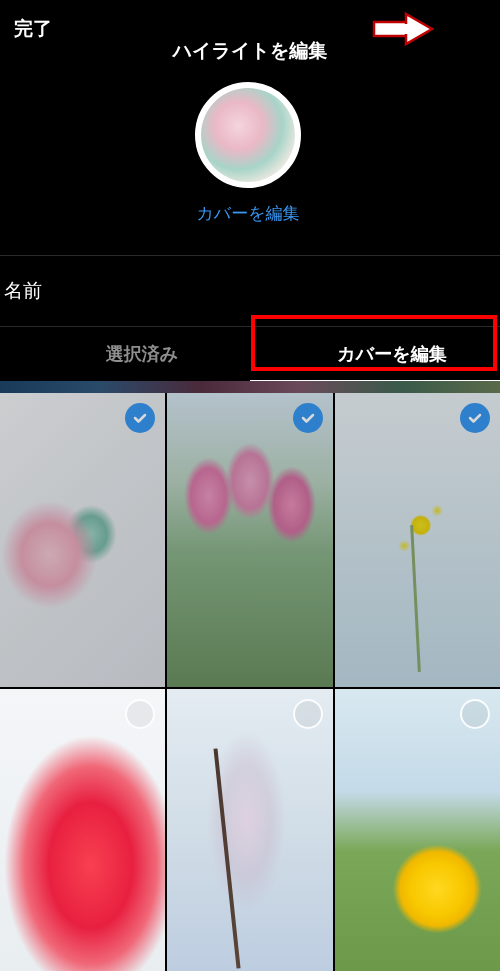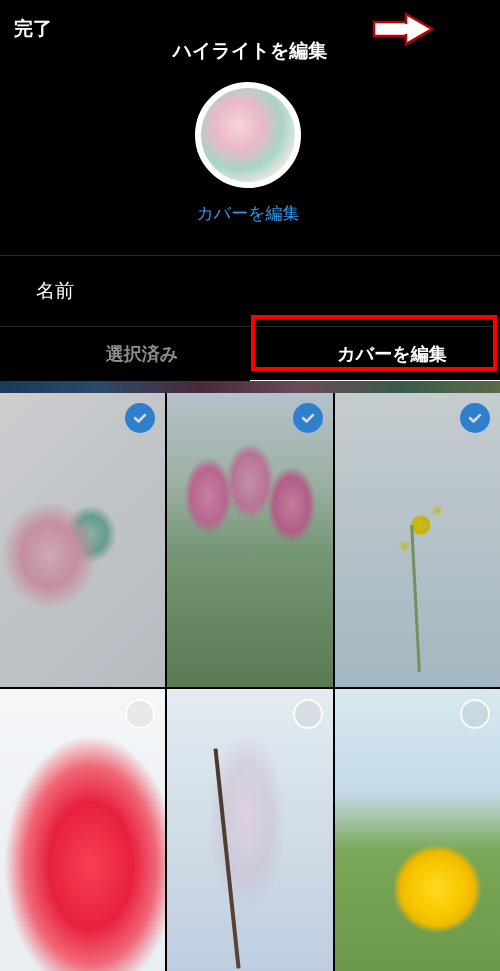--- a/index.html
+++ b/index.html
@@ -80,21 +80,21 @@
     }
     .cover-edit-link {
       margin-top: 14px;
       color: #3897f0;
       font-size: 17px;
       font-weight: 400;
     }
     .name-row {
       display: flex;
       align-items: center;
-      padding: 22px 36px;
+      padding: 22px 4px;
       border-top: 0.5px solid #2a2a2a;
       border-bottom: 0.5px solid #2a2a2a;
     }
     .name-label {
       font-size: 19px;
       color: #fff;
       width: 124px;
     }
     .name-input {
       font-size: 19px;

